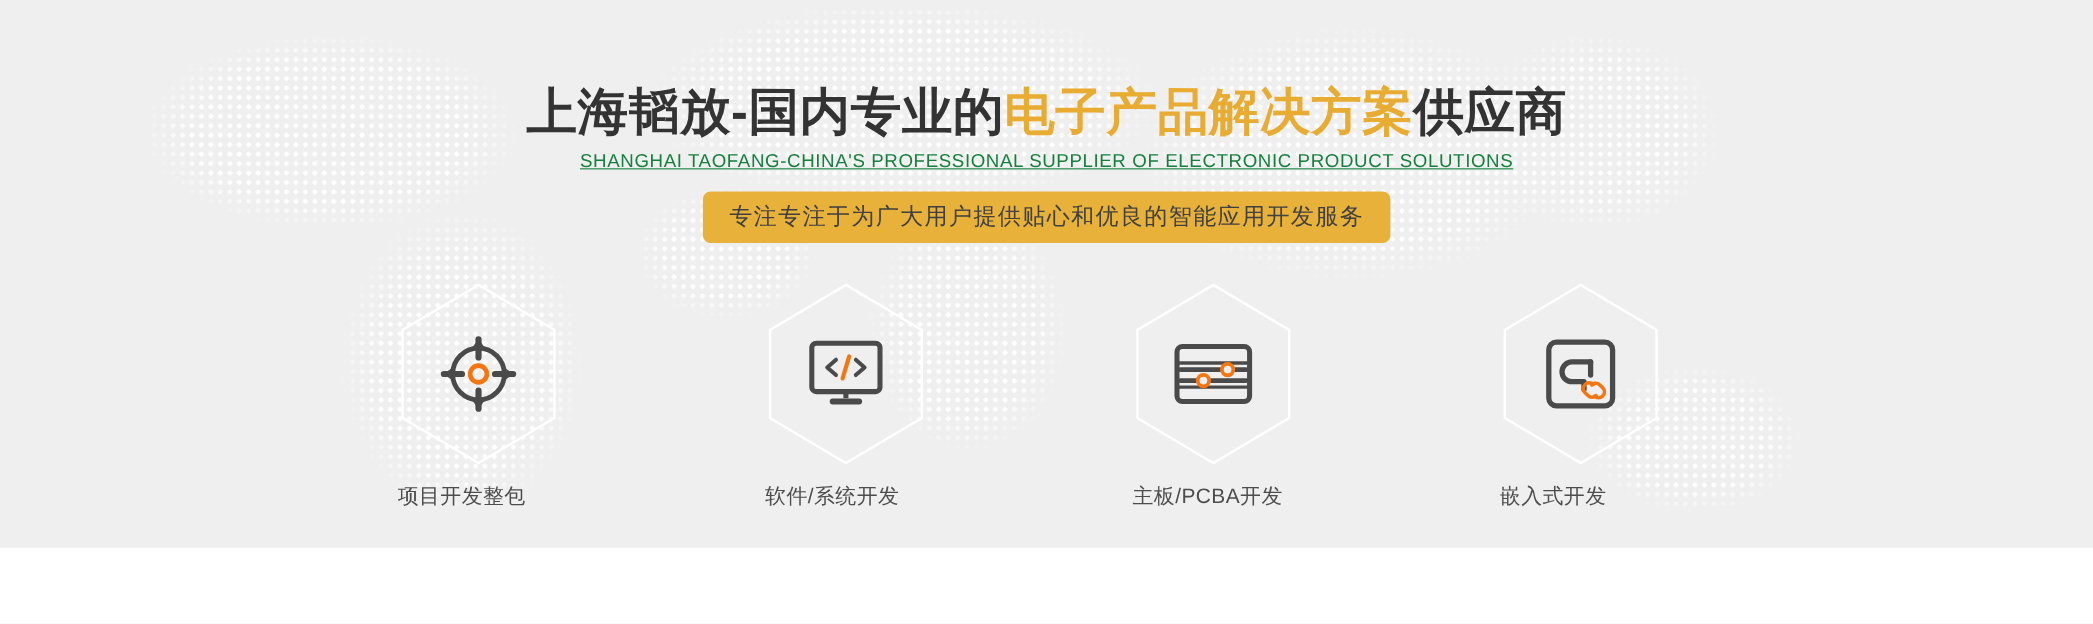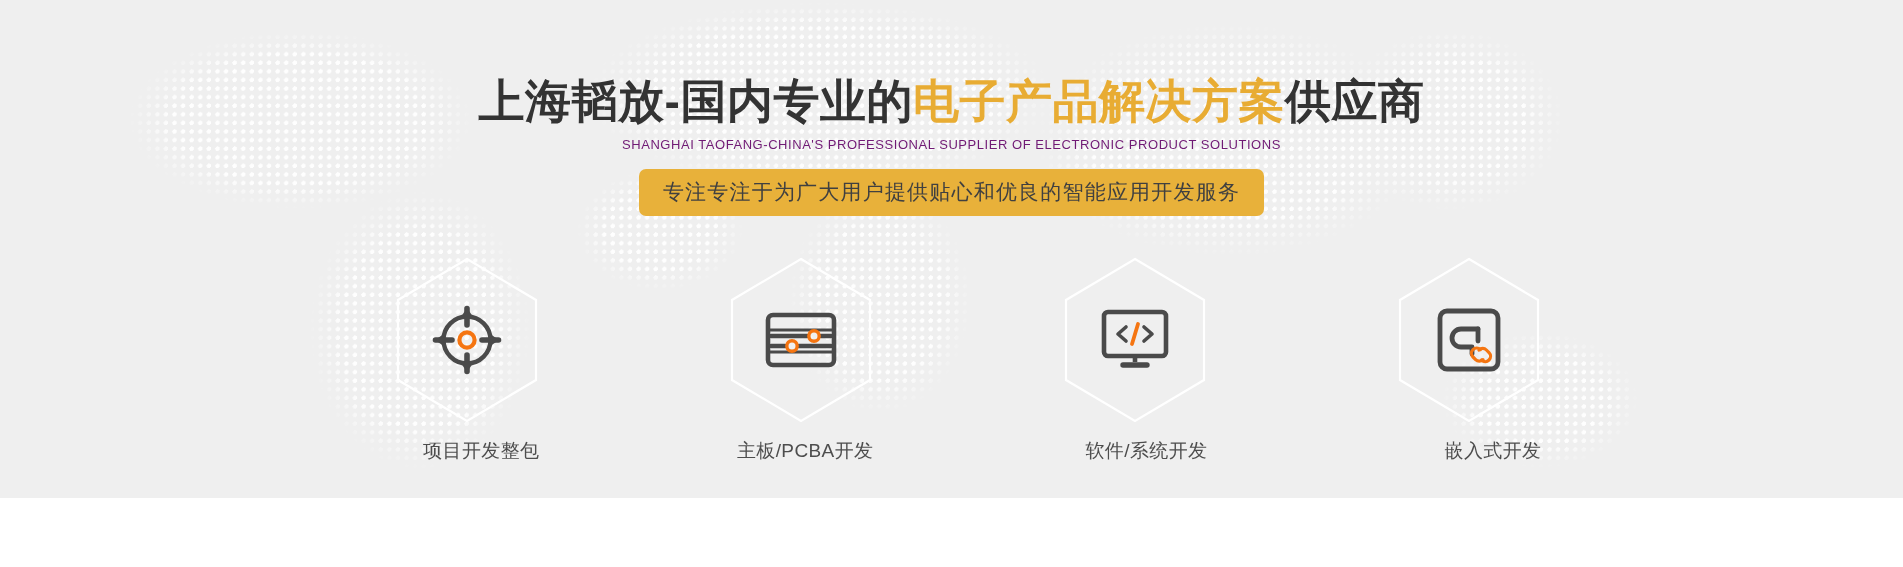--- a/index.html
+++ b/index.html
@@ -62,24 +62,25 @@
     color: #333333;
     letter-spacing: 0.5px;
     line-height: 1.18;
     white-space: nowrap;
   }
   .headline .hl {
     color: #e8ac33;
   }
   .subline {
     margin-top: 9px;
-    font-size: 13px;
-    color: #701a75;
+    font-size: 17px;
+    color: #15803d;
     letter-spacing: 0.55px;
     white-space: nowrap;
+    text-decoration: underline;
   }
   .pill-wrap {
     margin-top: 17px;
     display: flex;
     justify-content: center;
   }
   .pill {
     display: inline-block;
     background: #e8b13a;
     color: #404040;
@@ -98,21 +99,21 @@
     top: 256px;
     width: 1180px;
     display: flex;
     justify-content: space-between;
     z-index: 3;
   }
   .service {
     width: 178px;
     display: flex;
     flex-direction: column;
-    align-items: flex-end;
+    align-items: flex-start;
   }
   .hex-wrap {
     position: relative;
     width: 146px;
     height: 168px;
     display: flex;
     align-items: center;
     justify-content: center;
   }
   .hex-outline {
@@ -166,20 +167,39 @@
             <path d="M36 4.5 L36 21 M36 51 L36 67.5 M4.5 36 L21 36 M51 36 L67.5 36" stroke="#4a4a4a" stroke-width="5.6" stroke-linecap="round"></path>
             <path d="M30.5 12 L36 4 L41.5 12 Z" fill="#4a4a4a"></path>
             <path d="M30.5 60 L36 68 L41.5 60 Z" fill="#4a4a4a"></path>
             <path d="M12 30.5 L4 36 L12 41.5 Z" fill="#4a4a4a"></path>
             <path d="M60 30.5 L68 36 L60 41.5 Z" fill="#4a4a4a"></path>
             <circle cx="36" cy="36" r="7.6" fill="none" stroke="#f57511" stroke-width="4.2"></circle>
           </svg>
         </div>
       </div>
       <div class="svc-label">项目开发整包</div>
+    </div>
+
+    <div class="service">
+      <div class="hex-wrap">
+        <svg class="hex-outline" viewBox="0 0 146 168">
+          <polygon points="73,3 142,44 142,124 73,165 4,124 4,44" fill="none" stroke="#ffffff" stroke-width="2.2"></polygon>
+        </svg>
+        <div class="icon-holder">
+          <svg width="72" height="64" viewBox="0 0 72 64">
+            <rect x="5" y="4" width="62" height="44" rx="4" ry="4" fill="none" stroke="#4a4a4a" stroke-width="4.6"></rect>
+            <path d="M36 48 L36 54" stroke="#4a4a4a" stroke-width="4.6"></path>
+            <path d="M24 57 L48 57" stroke="#4a4a4a" stroke-width="5.4" stroke-linecap="round"></path>
+            <path d="M27 19 L19 26 L27 33" fill="none" stroke="#4a4a4a" stroke-width="3.6" stroke-linecap="round" stroke-linejoin="round"></path>
+            <path d="M45 19 L53 26 L45 33" fill="none" stroke="#4a4a4a" stroke-width="3.6" stroke-linecap="round" stroke-linejoin="round"></path>
+            <path d="M39 16 L33 36" stroke="#f57511" stroke-width="3.8" stroke-linecap="round"></path>
+          </svg>
+        </div>
+      </div>
+      <div class="svc-label">软件/系统开发</div>
     </div>
 
     <div class="service">
       <div class="hex-wrap">
         <svg class="hex-outline" viewBox="0 0 146 168">
           <polygon points="73,3 142,44 142,124 73,165 4,124 4,44" fill="none" stroke="#ffffff" stroke-width="2.2"></polygon>
         </svg>
         <div class="icon-holder">
           <svg width="72" height="60" viewBox="0 0 72 60">
             <rect x="3" y="5" width="66" height="50" rx="5" ry="5" fill="none" stroke="#4a4a4a" stroke-width="4.6"></rect>
@@ -190,39 +210,20 @@
             <path d="M6 36 L20 36" stroke="#4a4a4a" stroke-width="4.4" stroke-linecap="round"></path>
             <path d="M34 36 L66 36" stroke="#4a4a4a" stroke-width="4.4" stroke-linecap="round"></path>
             <circle cx="49" cy="26" r="5.2" fill="none" stroke="#f57511" stroke-width="3.4"></circle>
             <circle cx="27" cy="36" r="5.2" fill="none" stroke="#f57511" stroke-width="3.4"></circle>
           </svg>
         </div>
       </div>
       <div class="svc-label">主板/PCBA开发</div>
     </div>
 
-    <div class="service">
-      <div class="hex-wrap">
-        <svg class="hex-outline" viewBox="0 0 146 168">
-          <polygon points="73,3 142,44 142,124 73,165 4,124 4,44" fill="none" stroke="#ffffff" stroke-width="2.2"></polygon>
-        </svg>
-        <div class="icon-holder">
-          <svg width="72" height="64" viewBox="0 0 72 64">
-            <rect x="5" y="4" width="62" height="44" rx="4" ry="4" fill="none" stroke="#4a4a4a" stroke-width="4.6"></rect>
-            <path d="M36 48 L36 54" stroke="#4a4a4a" stroke-width="4.6"></path>
-            <path d="M24 57 L48 57" stroke="#4a4a4a" stroke-width="5.4" stroke-linecap="round"></path>
-            <path d="M27 19 L19 26 L27 33" fill="none" stroke="#4a4a4a" stroke-width="3.6" stroke-linecap="round" stroke-linejoin="round"></path>
-            <path d="M45 19 L53 26 L45 33" fill="none" stroke="#4a4a4a" stroke-width="3.6" stroke-linecap="round" stroke-linejoin="round"></path>
-            <path d="M39 16 L33 36" stroke="#f57511" stroke-width="3.8" stroke-linecap="round"></path>
-          </svg>
-        </div>
-      </div>
-      <div class="svc-label">软件/系统开发</div>
-    </div>
-
 
     <div class="service">
       <div class="hex-wrap">
         <svg class="hex-outline" viewBox="0 0 146 168">
           <polygon points="73,3 142,44 142,124 73,165 4,124 4,44" fill="none" stroke="#ffffff" stroke-width="2.2"></polygon>
         </svg>
         <div class="icon-holder">
           <svg width="66" height="66" viewBox="0 0 66 66">
             <rect x="4" y="4" width="58" height="58" rx="7" ry="7" fill="none" stroke="#4a4a4a" stroke-width="4.8"></rect>
             <path d="M42 22 L25 22 A8 8 0 0 0 25 40 L36 40 L36 47" fill="none" stroke="#4a4a4a" stroke-width="4.8" stroke-linecap="round" stroke-linejoin="round"></path>

